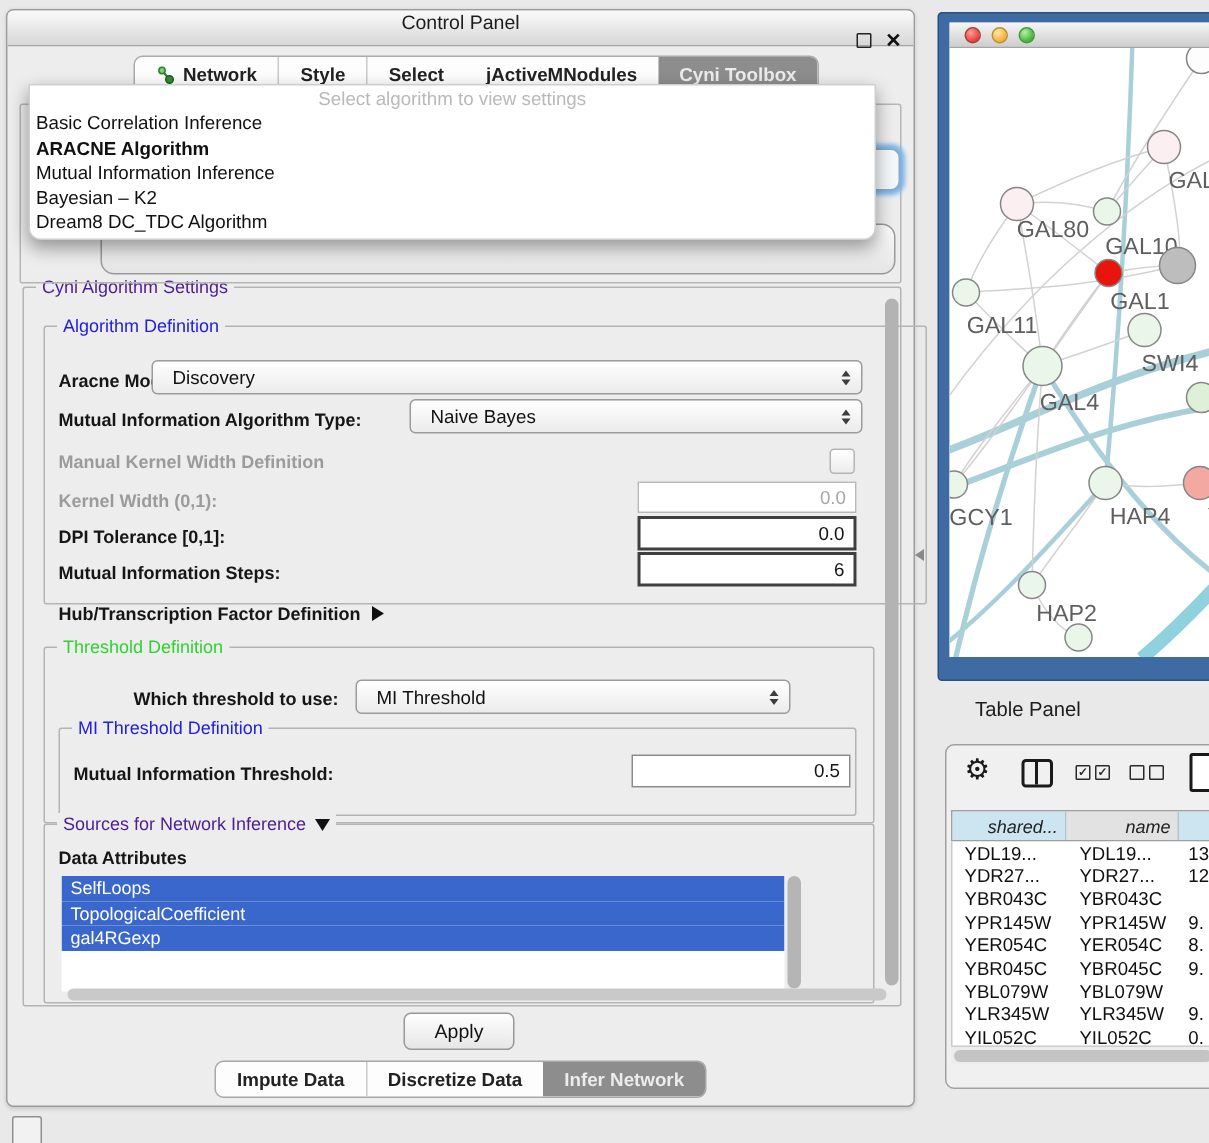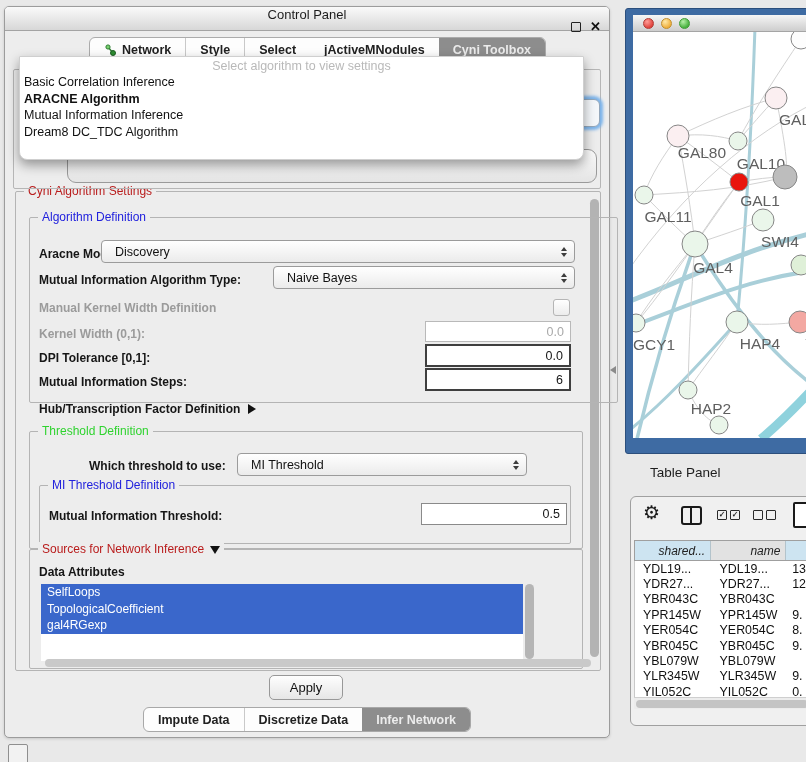--- a/index.html
+++ b/index.html
@@ -37,21 +37,21 @@
   
   #inference-group{position:absolute;left:8px;top:62px;width:586px;height:118px;
     border:1px solid #b6b6b6;border-radius:2px;z-index:1;}
   #focus-combo-fragment{position:absolute;left:566px;top:92px;width:27px;height:26px;border-radius:6px;
     border:1px solid #93a7bb;background:#f4f7fa;box-shadow:0 0 3px 3px #7db4ea;z-index:2;}
   #network-combo-fragment{position:absolute;left:62px;top:142px;width:528px;height:32px;border-radius:9px;
     border:1px solid #9a9a9a;background:linear-gradient(#fbfbfb,#e4e4e4);z-index:2;}
 
   
   .group{position:absolute;border:1px solid #b4b4b4;border-radius:2px;}
-  .legend{position:absolute;top:-8px;left:8px;background:#ededed;padding:0 4px;font-size:12px;color:#b91c1c;white-space:nowrap;}
+  .legend{position:absolute;top:-8px;left:8px;background:#ededed;padding:0 4px;font-size:12px;color:#4c1d95;white-space:nowrap;}
   .legend.blue{color:#2121dd;}
   .legend.green{color:#2fd32f;}
 
   .lbl{position:absolute;font-size:12px;font-weight:bold;color:#161616;white-space:nowrap;}
   .lbl.dis{color:#9b9b9b;}
 
   .combo{position:absolute;background:linear-gradient(#ffffff,#ebebeb);border:1px solid #9b9b9b;border-radius:4px;
     font-size:12.5px;color:#111;display:flex;align-items:center;padding-left:13px;box-sizing:border-box;}
   .arrows{position:absolute;right:7px;top:50%;transform:translateY(-50%);display:flex;flex-direction:column;gap:2px;}
   .arr-up{width:0;height:0;border-left:3.5px solid transparent;border-right:3.5px solid transparent;border-bottom:4.5px solid #3d3d3d;}
@@ -170,20 +170,21 @@
   <div id="inference-group"></div>
   <div id="focus-combo-fragment"></div>
   <div id="network-combo-fragment"></div>
 
   <div id="algo-popup">
     <div class="dd-placeholder">Select algorithm to view settings</div>
     <div>
         <div class="dd-item">Basic Correlation Inference</div>
         <div class="dd-item sel">ARACNE Algorithm</div>
         <div class="dd-item">Mutual Information Inference</div>
+        <div class="dd-item">Bayesian – K2</div>
         <div class="dd-item">Dream8 DC_TDC Algorithm</div>
       </div>
   </div>
 
   <div class="group" style="left:10px;top:184px;width:584px;height:478px;">
     <span class="legend">Cyni Algorithm Settings</span>
   </div>
   <div id="settings-scroll" style="left:585px;top:192px;"></div>
 
   <div class="group" style="left:24px;top:210px;width:552px;height:184px;padding-left:35px;">

